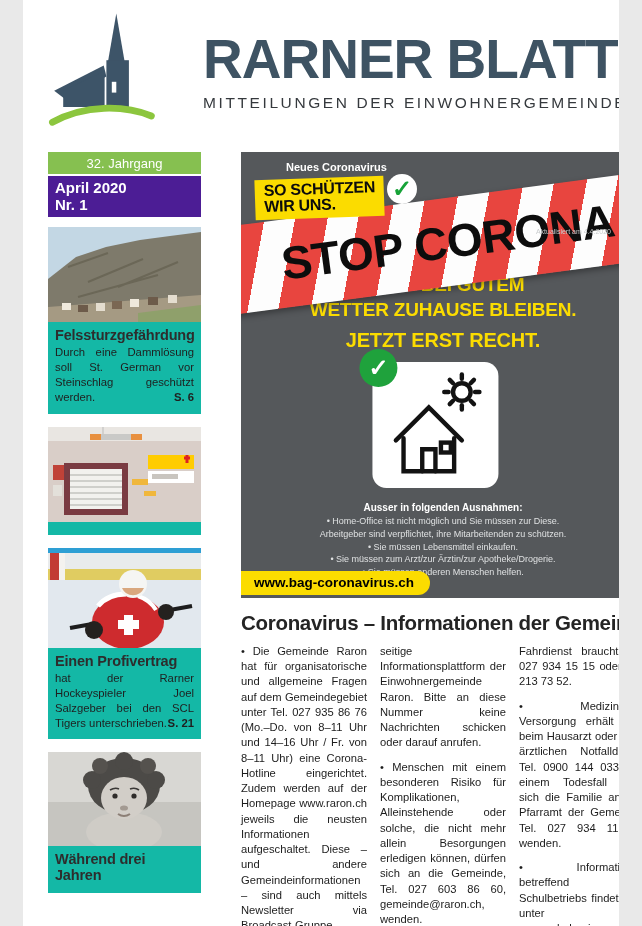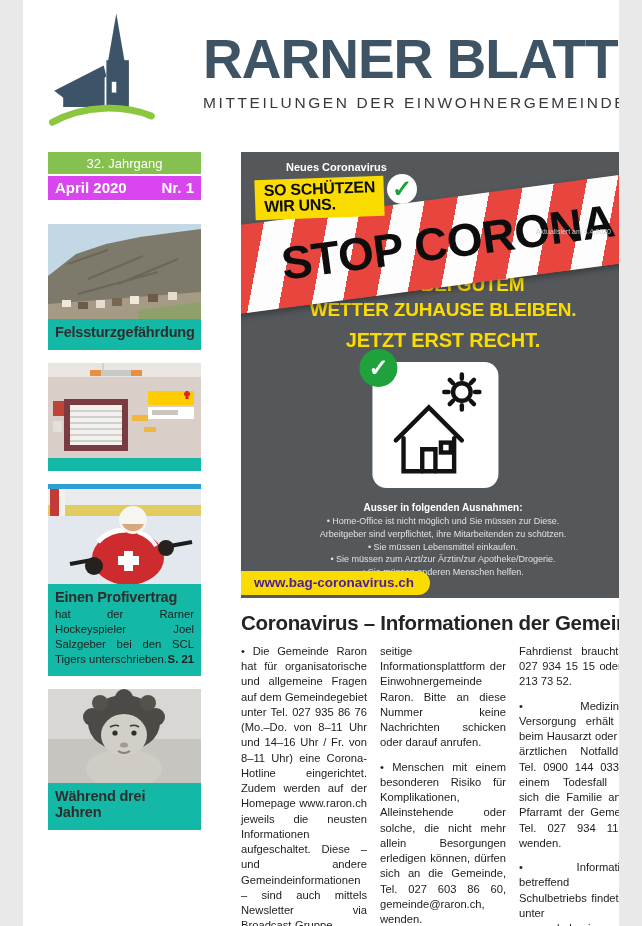--- a/index.html
+++ b/index.html
@@ -9,25 +9,25 @@
   
   .masthead{position:absolute;left:24px;top:6px;right:20px;display:flex;align-items:flex-start;}
   .logo{width:108px;height:130px;flex:none;}
   .mast-text{margin-left:48px;padding-top:26px;}
   .mast-title{font-size:55px;font-weight:700;letter-spacing:-1px;line-height:1;
               color:#3e5363;white-space:nowrap;}
   .mast-sub{margin-top:7px;font-size:15.5px;letter-spacing:2.6px;color:#35393d;white-space:nowrap;}
 
   
   .sidebar{position:absolute;left:25px;top:152px;width:153px;}
-  .issue-box{color:#fff;margin-bottom:24px;}
+  .issue-box{color:#fff;margin-bottom:10px;}
   .issue-top{background:#86c050;text-align:center;font-size:13px;padding:4px 0 3px;}
   .issue-divider{height:2px;background:#fff;}
-  .issue-bottom{background:#d946ef;display:flex;justify-content:space-between;
-                font-weight:700;font-size:15px;padding:3px 7px 4px;}
+  .issue-bottom{background:#4c1d95;display:flex;justify-content:space-between;
+                font-weight:700;font-size:15px;padding:3px 7px 4px;flex-direction:column;}
   .side-block{margin-bottom:13px;}
   .side-block .photo{display:block;width:153px;line-height:0;}
   .side-block .photo svg{display:block;}
   .side-text{background:#14b8a6;padding:5px 7px 8px;}
   .side-text h3{margin:0 0 2px;font-size:14.5px;font-weight:700;color:#2d2d2d;letter-spacing:-.2px;}
   .side-p{margin:0;font-size:11.3px;line-height:1.34;text-align:justify;color:#1f1f1f;}
   .pg{float:right;font-weight:700;}
 
   
   .main{position:absolute;left:218px;top:152px;width:404px;}
@@ -52,21 +52,21 @@
             font-weight:700;font-size:19px;line-height:1.32;z-index:1;letter-spacing:-.2px;}
   .headline .line2{margin-top:5px;font-size:20px;}
   .house-box{position:absolute;left:50%;top:210px;transform:translateX(-56%);
              width:126px;height:126px;background:#fff;border-radius:14px;z-index:1;}
   .house-box svg{position:absolute;left:8px;top:8px;}
   .badge-check{position:absolute;left:-13px;top:-13px;width:38px;height:38px;border-radius:50%;
              background:#1fa23c;color:#fff;font-size:24px;font-weight:700;line-height:38px;text-align:center;}
   .exceptions{position:absolute;left:0;right:0;top:350px;text-align:center;z-index:1;}
   .exceptions .ex-title{font-size:10px;font-weight:700;color:#fff;margin-bottom:2px;}
   .exceptions .ex-line{font-size:9px;color:#dfe1e2;line-height:1.42;}
-  .url-pill{position:absolute;left:0;bottom:3px;background:#fbdc00;color:#4c1d95;
+  .url-pill{position:absolute;left:0;bottom:3px;background:#fbdc00;color:#000000;
             font-weight:700;font-size:13.5px;padding:4px 16px 5px 13px;
             border-radius:0 16px 16px 0;z-index:4;}
 
   
   .article-title{margin:13px 0 9px;font-size:20.5px;font-weight:700;color:#242424;
                  letter-spacing:-.3px;white-space:nowrap;}
   .cols{display:flex;gap:13px;}
   .col{width:126px;flex:none;}
   .col p{margin:0 0 9px;font-size:11.2px;line-height:1.36;text-align:justify;color:#1c1c1c;}
 </style>
@@ -116,20 +116,21 @@
        <rect x="48" y="76" width="9" height="8" fill="#e4ddcf"></rect>
                 <rect x="64" y="74" width="10" height="8" fill="#7a6753"></rect>
        <rect x="82" y="72" width="9" height="8" fill="#efe9dc"></rect>
                 <rect x="100" y="70" width="10" height="8" fill="#6d5b4a"></rect>
        <rect x="120" y="68" width="9" height="8" fill="#e4ddcf"></rect>
               </g>
   </svg>
           </div>
        <div class="side-text">
          <h3>Felssturzgefährdung</h3>
+         <p class="side-p">Durch eine Dammlösung soll St. German vor Steinschlag geschützt werden. <span class="pg">S. 6</span></p>
        </div>
      </section>
         <section class="side-block">
        <div class="photo">
             <svg width="153" height="95" viewBox="0 0 153 95">
     <rect width="153" height="95" fill="#d9cec8"></rect>
     <rect width="153" height="14" fill="#e9e6e2"></rect>
     <rect x="42" y="7" width="52" height="6" fill="#c9c9c7"></rect>
     <rect x="42" y="7" width="11" height="6" fill="#e8903f"></rect>
               <rect x="83" y="7" width="11" height="6" fill="#e8903f"></rect>

